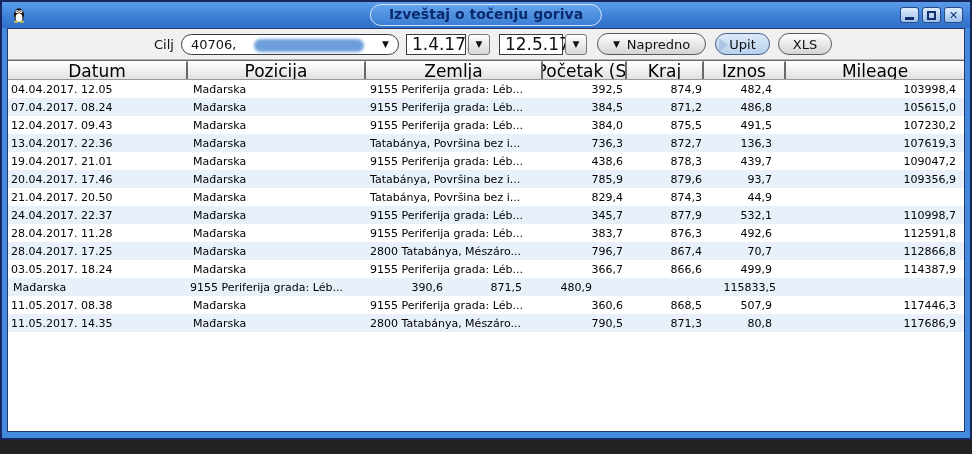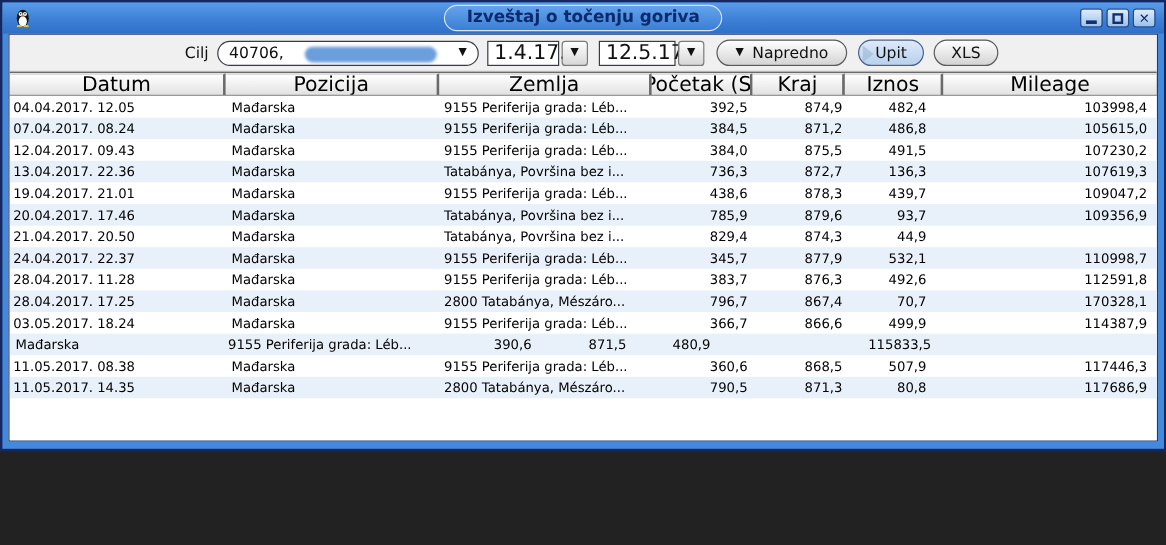--- a/index.html
+++ b/index.html
@@ -1,17 +1,17 @@
 <!DOCTYPE html>
 <html><head>
 <meta charset="utf-8">
 <style>
   html,body{margin:0;padding:0;background:#222;}
   *{font-family:"DejaVu Sans","Liberation Sans",sans-serif;}
-  .window{position:relative;width:972px;height:376px;box-sizing:border-box;
+  .window{position:relative;width:972px;height:440px;box-sizing:border-box;
     border:2px solid #17265c;background:#4389dc;display:flex;flex-direction:column;overflow:hidden;}
   
   .titlebar{flex:none;height:26px;display:flex;align-items:center;position:relative;
     background:linear-gradient(180deg,#5b9ce9 0%,#3d80d6 55%,#2f6fc8 100%);padding:0 5px;}
   .tux{width:16px;height:16px;margin-left:4px;flex:none;}
   .title-pill{position:absolute;left:50%;top:2px;transform:translateX(-50%);
     height:20px;line-height:19px;padding:0 18px;border-radius:11px;
     background:linear-gradient(#64a3ec,#3b7ed4);border:1px solid #d4e4f8;
     color:#0a2a6e;font-weight:bold;font-size:14px;white-space:nowrap;}
   .winbtns{margin-left:auto;display:flex;gap:3px;margin-right:2px;}
@@ -233,21 +233,21 @@
           <div class="cell col5">492,6</div>
           <div class="cell col6">112591,8</div>
         </div>
         <div class="trow">
           <div class="cell col0">28.04.2017. 17.25</div>
           <div class="cell col1">Mađarska</div>
           <div class="cell col2">2800 Tatabánya, Mészáro...</div>
           <div class="cell col3">796,7</div>
           <div class="cell col4">867,4</div>
           <div class="cell col5">70,7</div>
-          <div class="cell col6">170328,1</div>
+          <div class="cell col6">112866,8</div>
         </div>
         <div class="trow">
           <div class="cell col0">03.05.2017. 18.24</div>
           <div class="cell col1">Mađarska</div>
           <div class="cell col2">9155 Periferija grada: Léb...</div>
           <div class="cell col3">366,7</div>
           <div class="cell col4">866,6</div>
           <div class="cell col5">499,9</div>
           <div class="cell col6">114387,9</div>
         </div>

